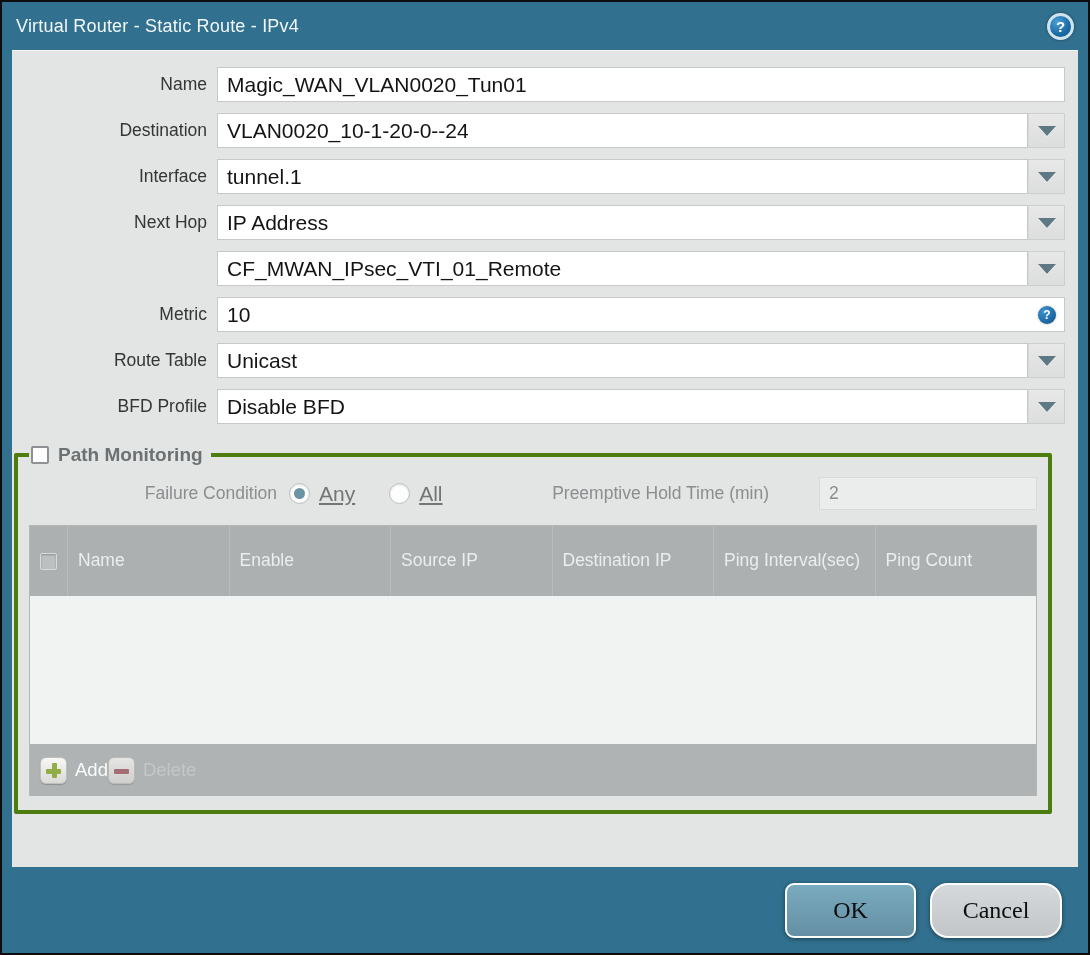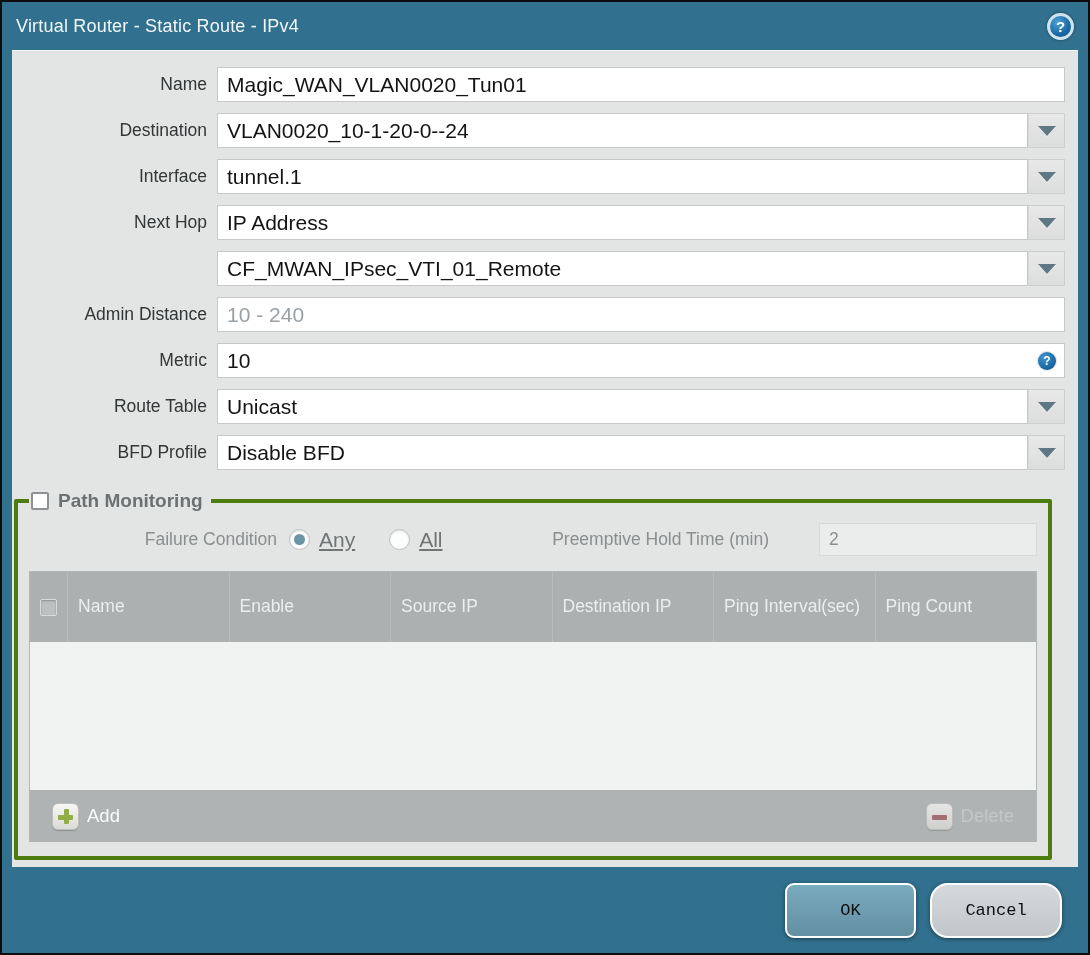--- a/index.html
+++ b/index.html
@@ -96,21 +96,21 @@
     border-right:1px solid #b9bcbc;line-height:1.25;
   }
   .gh-cell:last-child{border-right:none;}
   .gh-check{flex:0 0 38px;justify-content:center;padding:8px 0;}
   .hcb{
     width:17px;height:17px;border:1px solid #d9dbdb;background:#bcc0c0;border-radius:2px;
     box-shadow:inset 0 1px 2px rgba(0,0,0,.25);cursor:pointer;
   }
   .grid-body{height:148px;background:#f1f2f2;}
   .grid-foot{
-    height:52px;background:#b0b3b4;display:flex;align-items:center;padding:0 22px;justify-content:space-between;
+    height:52px;background:#b0b3b4;display:flex;align-items:center;padding:0 10px;
   }
   .tool-btn{display:flex;align-items:center;gap:8px;background:none;border:none;padding:0;cursor:pointer;
     font-family:"Liberation Sans","DejaVu Sans",sans-serif;}
   .tool-icon{
     width:27px;height:27px;border-radius:6px;border:1px solid #bfbfbb;
     background:linear-gradient(#f7f7f5,#dadad6);position:relative;
     box-shadow:0 1px 1px rgba(0,0,0,.2);
   }
   .tool-icon .bar-h{position:absolute;left:5px;right:5px;top:11px;height:5px;border-radius:1px;}
   .tool-icon .bar-v{position:absolute;top:5px;bottom:5px;left:11px;width:5px;border-radius:1px;}
@@ -120,22 +120,22 @@
   .tool-label-add{color:#fbfcfc;font-size:18.5px;}
   .tool-label-del{color:#c3c7c8;font-size:18.5px;}
 
   
   .footer{
     position:absolute;left:0;right:0;bottom:0;height:86px;
     display:flex;align-items:center;justify-content:flex-end;gap:14px;padding:0 26px;
   }
   .btn{
     height:55px;border:2px solid #fefefe;border-radius:9px;
-    font-family:Liberation Mono, monospace;
-    font-size:17px;color:#0d0d0d;cursor:pointer;
+    font-family:Liberation Serif, serif;
+    font-size:24px;color:#0d0d0d;cursor:pointer;
     box-shadow:0 1px 4px rgba(0,0,0,.45);
   }
   .btn-ok{width:131px;background:linear-gradient(#7aabbe,#648fa4);}
   .btn-cancel{width:132px;background:linear-gradient(#d6d9db,#c2c6c9);border-radius:18px;}
 </style>
 </head>
 <body>
 
 <div class="dialog">
 
@@ -186,26 +186,20 @@
     <div class="row">
       <label class="flabel"></label>
       <div class="fwrap">
         <input class="tinput" value="CF_MWAN_IPsec_VTI_01_Remote" style="">
         <button class="ddbtn">
           <span class="arrow-down"></span>
         </button>
       </div>
     </div>
 
-    <div class="row">
-      <label class="flabel">Admin Distance</label>
-      <div class="fwrap">
-        <input class="tinput" placeholder="10 - 240" style="">
-      </div>
-    </div>
 
     <div class="row">
       <label class="flabel">Metric</label>
       <div class="fwrap">
         <input class="tinput" value="10" style="">
         <span class="info-badge">?</span>
       </div>
     </div>
 
     <div class="row">

